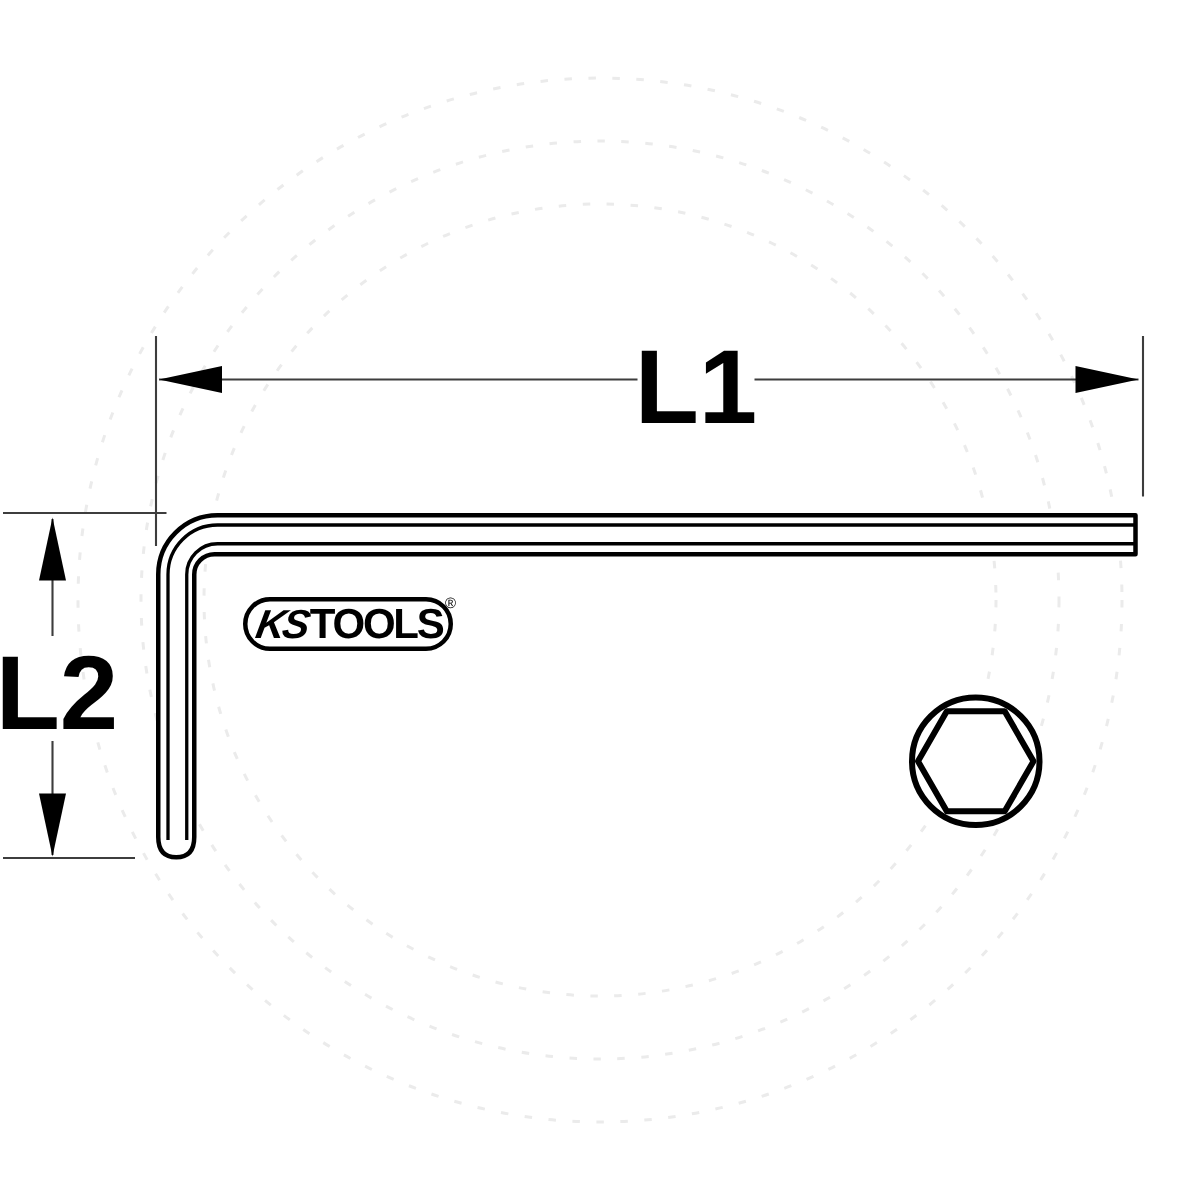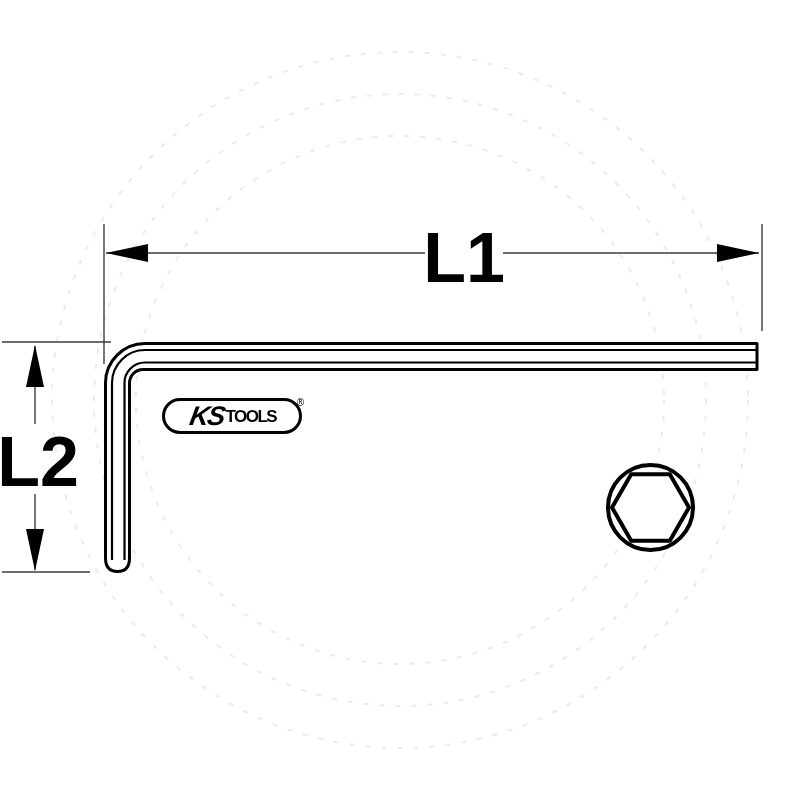--- a/index.html
+++ b/index.html
@@ -53,21 +53,21 @@
     font-style: italic;
     font-weight: bold;
     font-size: 27px;
     letter-spacing: -2px;
     transform: skewX(-10deg);
     line-height: 1;
     color: #000000;
   }
   .logo .tools {
     font-weight: bold;
-    font-size: 17px;
+    font-size: 28px;
     letter-spacing: -1.5px;
     margin-left: 2px;
     line-height: 1;
     color: #000000;
   }
   .logo .reg {
     position: absolute;
     top: -4px;
     right: -5px;
     font-size: 10px;

